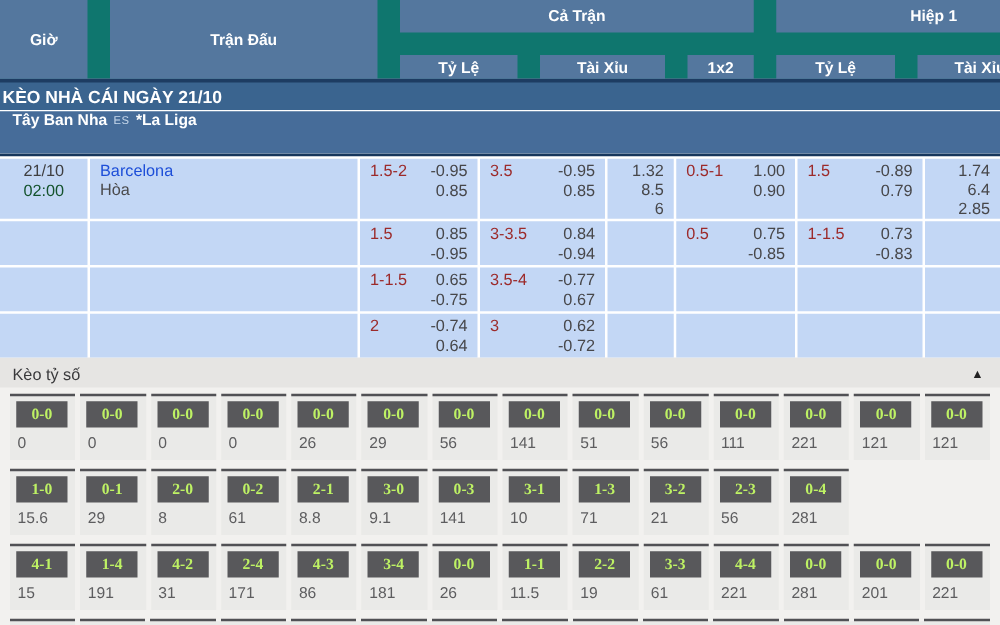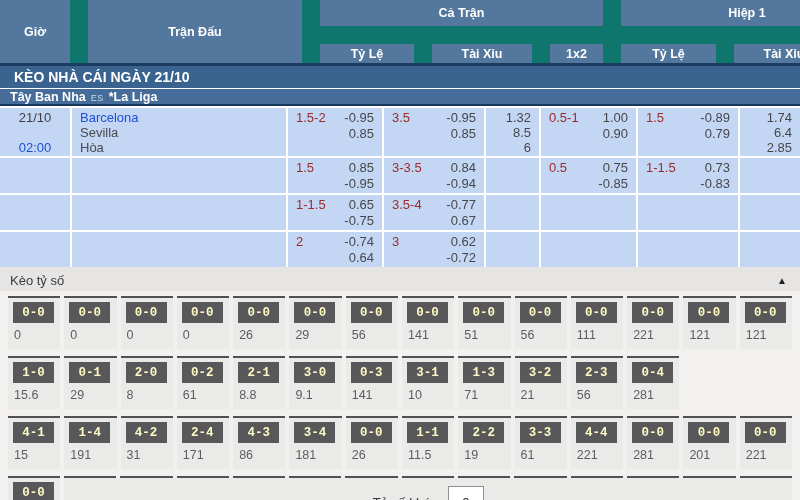--- a/index.html
+++ b/index.html
@@ -11,53 +11,53 @@
     grid-template-rows:26px 19px;gap:18px;background:#0f766e}
   .hcell{background:#54779e;color:#fff;font-weight:bold;font-size:12.5px;
     display:flex;align-items:center;justify-content:center}
   .hc-time{grid-area:1/1/3/2}.hc-match{grid-area:1/2/3/3}
   .hc-ft{grid-area:1/3/2/6}.hc-h1{grid-area:1/6/2/9}
   .sh-a{grid-area:2/3}.sh-b{grid-area:2/4}.sh-c{grid-area:2/5}
   .sh-d{grid-area:2/6}.sh-e{grid-area:2/7}.sh-f{grid-area:2/8}
 
   
   .day-bar{height:25px;background:#3a648f;border-top:3px solid #1d3c62;color:#fff;
-    font-weight:bold;font-size:14px;display:flex;align-items:center;padding-left:14px}
-  .league-bar{height:16px;background:#466c99;border-top:1px solid #fff;color:#fff;
-    font-weight:bold;font-size:12.5px;display:flex;align-items:center;padding-left:10px;gap:5px}
+    font-weight:bold;font-size:14px;display:flex;align-items:center;padding-left:2px}
+  .league-bar{height:35px;background:#466c99;border-top:1px solid #fff;color:#fff;
+    font-weight:bold;font-size:12.5px;display:flex;padding-left:10px;gap:5px}
   .flag{font-size:9px;color:#c8d9ec;font-weight:normal;letter-spacing:.5px;padding-top:2px}
 
   
   .odds-rows{background:#fff;padding-top:2px;border-top:2px solid #16365c}
   .odds-row{display:grid;grid-template-columns:70px 214px 94px 100px 53px 95px 100px 1fr;
     gap:2px;margin-bottom:2px}
   .cell{background:#c3d7f5}
   .r0 .cell{min-height:46px}.r1 .cell{min-height:31px}
   .r2 .cell{min-height:29px}.r3 .cell{min-height:29px}
-  .time-cell{display:flex;flex-direction:column;align-items:center;justify-content:space-between;
+  .time-cell{display:flex;flex-direction:column;align-items:center;justify-content:flex-start;
     line-height:16px;padding-top:2px}
   .mdate{color:#3f3f41}
-  .mtime{color:#1d4ed8}
+  .mtime{color:#14532d}
   .match-cell{display:flex;flex-direction:column;padding:2px 0 0 8px;line-height:15px}
   .team{color:#4a4a4c}
   .team.home{color:#1d4ed8}
   .odds-cell{display:flex;justify-content:space-between;padding:2px 8px 1px;font-size:13px}
   .line{color:#9c2a2a}
   .vals{text-align:right;color:#47474a;line-height:16px}
   .c1x2{flex-direction:column;align-items:flex-end;line-height:15px;color:#47474a}
 
   
   .score-header{height:22px;display:flex;align-items:center;justify-content:space-between;
     padding:0 13px 0 10px;color:#3a3a3c;font-size:13px}
   .collapse{font-size:10px;color:#222;cursor:pointer}
   .score-body{background:#f2f1ef;padding:5px 8px 0;min-height:238px}
   .score-row{display:grid;grid-template-columns:repeat(14,1fr);gap:4px;margin-bottom:7px}
   .score-card{background:#eaeae8;border-top:2px solid #515155;padding:4px 5px 7px}
-  .score-btn{display:block;width:41px;height:21px;background:#58585b;color:#fef9c3;border:0;
-    font-weight:bold;font-size:12.5px;font-family:Liberation Mono, monospace;text-align:center;padding:0;cursor:pointer}
+  .score-btn{display:block;width:41px;height:21px;background:#58585b;color:#bef264;border:0;
+    font-weight:bold;font-size:12.5px;font-family:Liberation Serif, serif;text-align:center;padding:0;cursor:pointer}
   .score-val{margin-top:5px;color:#5d5d5f;font-size:12.5px;padding-left:1px}
   .other-card{grid-column:2/-1;background:#eaeae8;position:relative;display:flex;
     align-items:center;justify-content:center;gap:10px;color:#3a3a3c;font-size:13.5px}
   .other-card::before{content:"";position:absolute;top:0;left:0;right:0;height:2px;
     background:repeating-linear-gradient(to right,#515155 0 52.3px,#f2f1ef 52.3px 56.3px)}
   .other-input{width:36px;height:33px;border:1px solid #8f8f8f;background:#fff;
     text-align:center;font-size:14px;font-family:inherit;color:#333}
 </style>
 </head>
 <body>
@@ -86,21 +86,20 @@
 </div>
 
 <div class="odds-rows">
     <div class="odds-row r0">
       <div class="cell time-cell">
         <span class="mdate">21/10</span>
         <span class="mtime">02:00</span>
       </div>
       <div class="cell match-cell">
         <span class="team home">Barcelona</span>
-        <span class="team">Sevilla</span>
         <span class="team">Hòa</span>
       </div>
       <div class="cell odds-cell">
         <span class="line">1.5-2</span>
         <div class="vals">
           <div>-0.95</div>
           <div>0.85</div>
         </div>
       </div>
       <div class="cell odds-cell">

